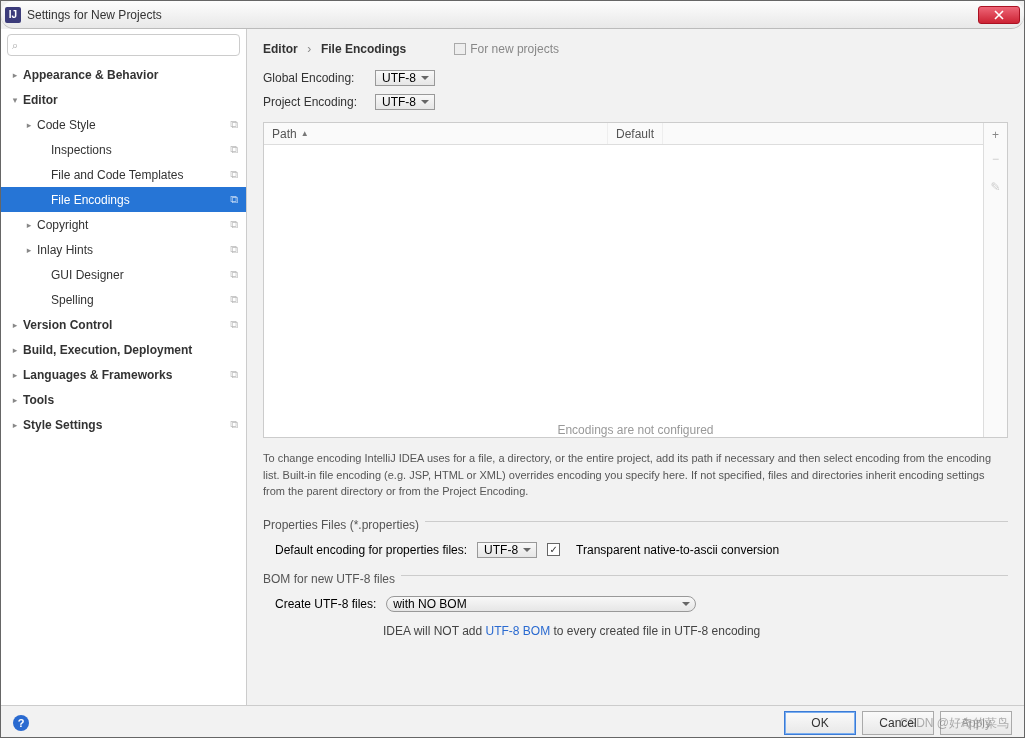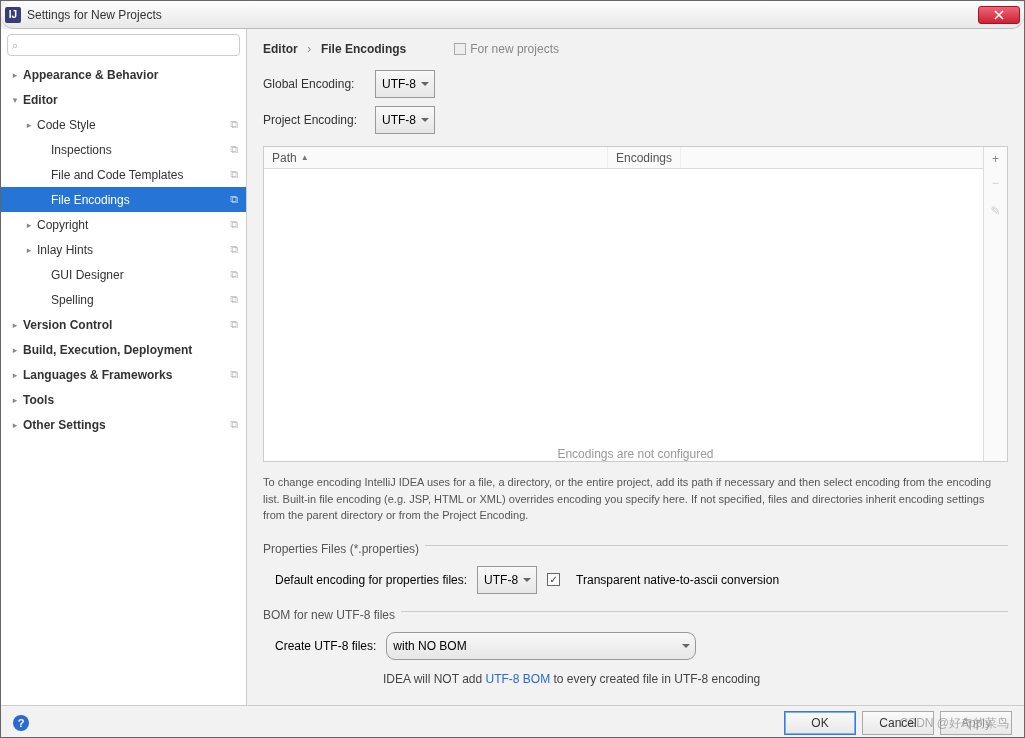--- a/index.html
+++ b/index.html
@@ -36,21 +36,21 @@
 
 .content { flex: 1; background: #f2f2f2; display: flex; flex-direction: column; padding: 0; }
 .breadcrumb-row { display: flex; align-items: center; padding: 12px 16px 10px 16px; }
 .breadcrumb { font-weight: bold; color: #333; font-size: 13px; }
 .breadcrumb .sep { color: #888; margin: 0 6px; font-weight: normal; }
 .for-new { margin-left: 48px; color: #888; font-size: 12px; display: flex; align-items: center; }
 .for-new-icon { width: 12px; height: 12px; border: 1px solid #aaa; margin-right: 4px; background: #eee; }
 
 .form-row { display: flex; align-items: center; padding: 4px 16px; }
 .form-label { width: 112px; color: #333; }
-.dropdown { border: 1px solid #999; background: linear-gradient(#f8f8f8, #e6e6e6); height: 28px; padding: 0 18px 0 6px; position: relative; display: inline-flex; align-items: center; min-width: 58px; cursor: pointer; }
+.dropdown { border: 1px solid #999; background: linear-gradient(#f8f8f8, #e6e6e6); height: 16px; padding: 0 18px 0 6px; position: relative; display: inline-flex; align-items: center; min-width: 58px; cursor: pointer; }
 .dropdown::after { content: ""; position: absolute; right: 5px; top: 50%; margin-top: -2px; border: 4px solid transparent; border-top-color: #666; }
 .dropdown.wide { min-width: 310px; width: 310px; border-radius: 9px; }
 
 
 .table-area { margin: 8px 16px 4px 16px; border: 1px solid #ccc; background: #fff; height: 316px; display: flex; flex-direction: column; position: relative; }
 .table-header { display: flex; height: 22px; border-bottom: 1px solid #ddd; background: #fafafa; }
 .th { padding: 3px 8px; color: #555; border-right: 1px solid #eee; display: flex; align-items: center; }
 .th:first-child { width: 344px; }
 .sort-arrow { margin-left: 4px; font-size: 8px; color: #777; }
 .table-body { flex: 1; display: flex; align-items: flex-end; justify-content: center; color: #999; }
@@ -163,21 +163,21 @@
           <span class="caret">▸</span>
           <span class="tree-label">Languages &amp; Frameworks</span>
           <span class="copy-icon">⧉</span>
         </div>
         <div class="tree-item level-0 bold">
           <span class="caret">▸</span>
           <span class="tree-label">Tools</span>
         </div>
         <div class="tree-item level-0 bold">
           <span class="caret">▸</span>
-          <span class="tree-label">Other Settings</span>
+          <span class="tree-label">Style Settings</span>
           <span class="copy-icon">⧉</span>
         </div>
       </div>
   </div>
 
   <div class="content">
     <div class="breadcrumb-row">
       <div class="breadcrumb">
         <span>Editor</span>
         <span class="sep">›</span>
@@ -202,21 +202,21 @@
       </div>
     </div>
 
     <div class="table-area">
       <div class="table-header">
         <div class="th">
           <span>Path</span>
           <span class="sort-arrow">▲</span>
         </div>
         <div class="th">
-          <span>Encodings</span>
+          <span>Default</span>
         </div>
       </div>
       <div class="table-body">
         <span>Encodings are not configured</span>
       </div>
       <div class="table-side">
         <div class="side-btn">+</div>
         <div class="side-btn" style="color:#ccc">−</div>
         <div class="side-btn" style="color:#ccc;margin-top:4px">✎</div>
       </div>

